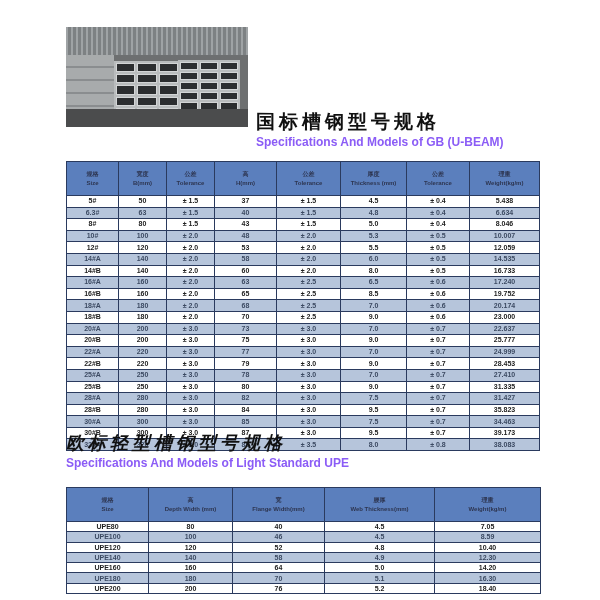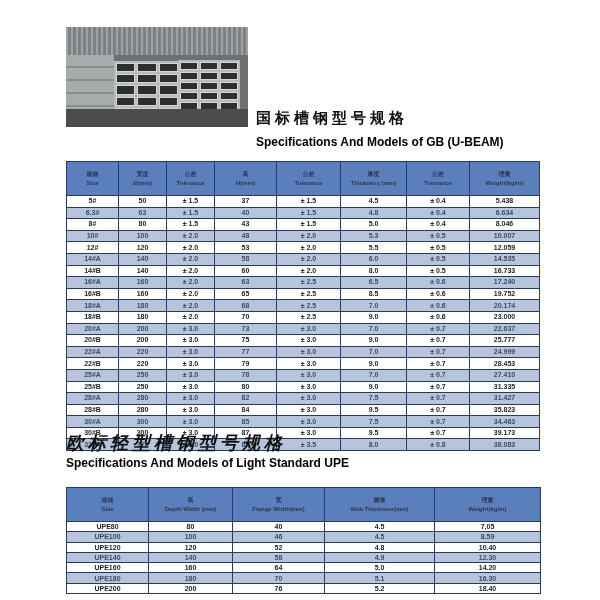--- a/index.html
+++ b/index.html
@@ -3,22 +3,22 @@
 <meta charset="utf-8">
 <style>
   html,body{margin:0;padding:0;background:#fff;}
   body{width:600px;height:600px;position:relative;overflow:hidden;font-family:"Liberation Sans","DejaVu Sans",sans-serif;color:#111;}
   .photo{position:absolute;left:66px;top:27px;width:182px;height:100px;overflow:hidden;background:#6d6f70;}
   .photo .wall{position:absolute;left:0;top:0;width:100%;height:28px;background:repeating-linear-gradient(90deg,#9fa3a5 0 2px,#7d8183 2px 5px);}
   .photo .floor{position:absolute;left:0;bottom:0;width:100%;height:18px;background:#4b4c4d;}
   .photo .stack{position:absolute;display:grid;gap:2px;background:#b9bcbd;padding:2px;}
   .photo .stack div{background:#2c2e30;border:1px solid #d3d5d6;}
   .photo .side{position:absolute;left:0;top:28px;width:48px;height:58px;background:repeating-linear-gradient(180deg,#a8abac 0 11px,#8a8d8f 11px 13px);}
-  .title-cn{position:absolute;font-weight:bold;font-size:15px;letter-spacing:4px;color:#111;}
-  .title-en{position:absolute;font-weight:bold;font-size:12px;color:#000000;}
+  .title-cn{position:absolute;font-weight:bold;font-size:19px;letter-spacing:4px;color:#111;}
+  .title-en{position:absolute;font-weight:bold;font-size:12px;color:#8b5cf6;}
   table{position:absolute;border-collapse:collapse;table-layout:fixed;}
   th{background:#5b7fbd;color:#2d3550;font-size:6px;font-weight:bold;border:1px solid #2a3a5e;padding:0;line-height:9px;text-align:center;}
   td{font-size:7px;font-weight:bold;text-align:center;border:1px solid #2a3a5e;padding:0;color:#222;}
   tr.alt td{background:#b6c5db;color:#3c4a62;}
   tr.norm td{background:#fff;}
   .t1 td{height:10.6px;line-height:10px;}
   .t2 td{height:9.3px;line-height:9px;}
 </style>
 </head>
 <body>

